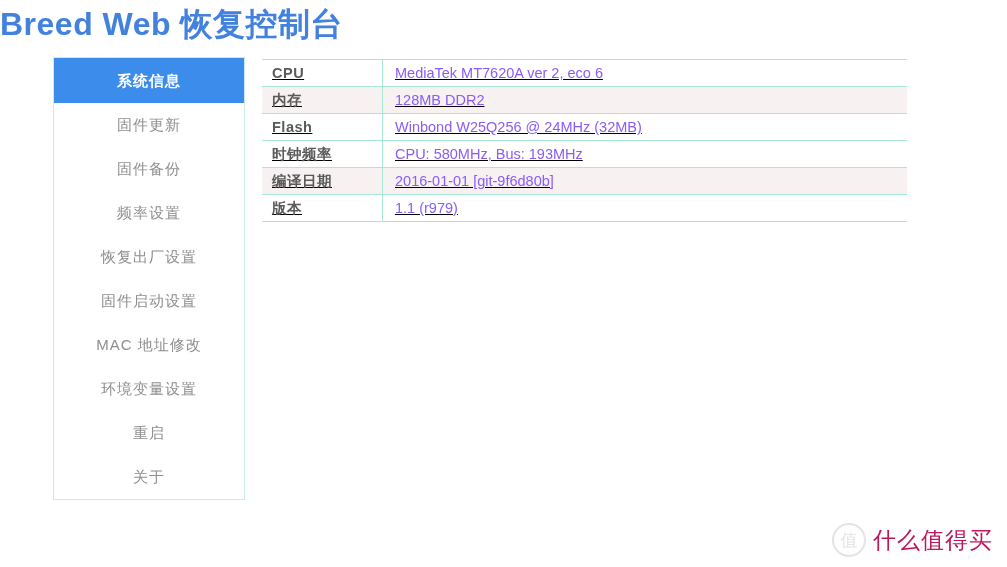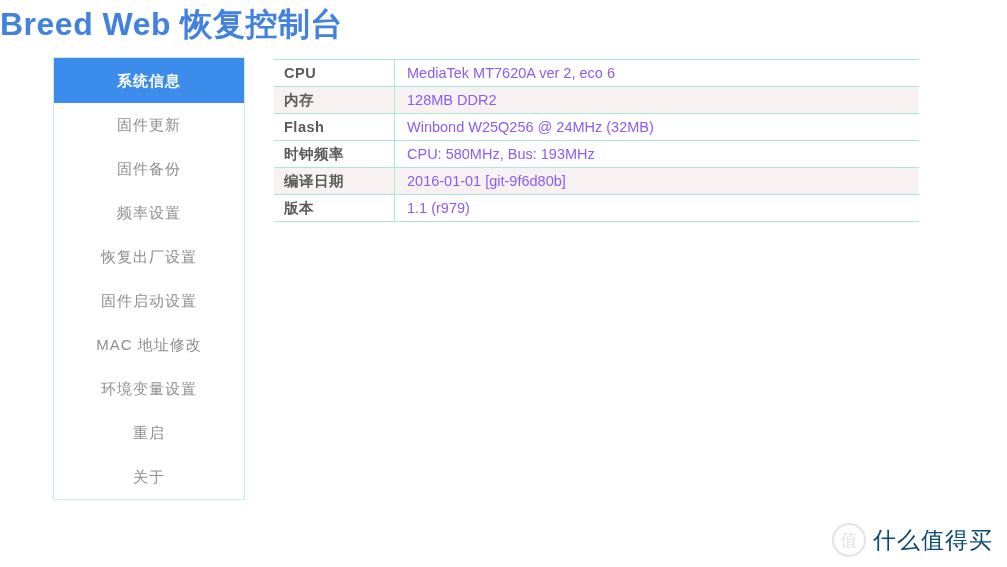--- a/index.html
+++ b/index.html
@@ -62,25 +62,26 @@
     background: #3b8ceb;
     color: #ffffff;
     font-weight: bold;
     height: 45px;
     line-height: 45px;
   }
 
   
   #info-table {
     position: absolute;
-    left: 274px;
+    left: 262px;
     top: 2px;
     width: 645px;
     border-collapse: collapse;
     table-layout: fixed;
+    text-decoration: underline;
   }
   #info-table tr {
     height: 27px;
   }
   #info-table td {
     border-top: 1px solid #a9e7d6;
     border-bottom: 1px solid #a9e7d6;
     padding: 0 0 0 10px;
     font-size: 14.5px;
     color: #8b5cf6;
@@ -122,21 +123,21 @@
     height: 30px;
     border: 2px solid #e4e4e6;
     border-radius: 50%;
     color: #e4e4e6;
     font-size: 17px;
     line-height: 30px;
     text-align: center;
     font-family: "DejaVu Sans", sans-serif;
   }
   #watermark .wm-text {
-    color: #0c4a6e;
+    color: #be185d;
     font-size: 23px;
     letter-spacing: 1px;
     font-family: "DejaVu Sans", sans-serif;
   }
 </style>
 </head>
 <body>
 
 <h1 id="page-title">Breed Web 恢复控制台</h1>
 

